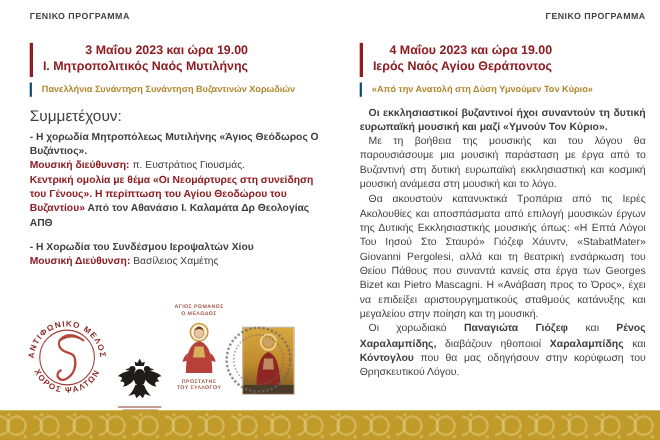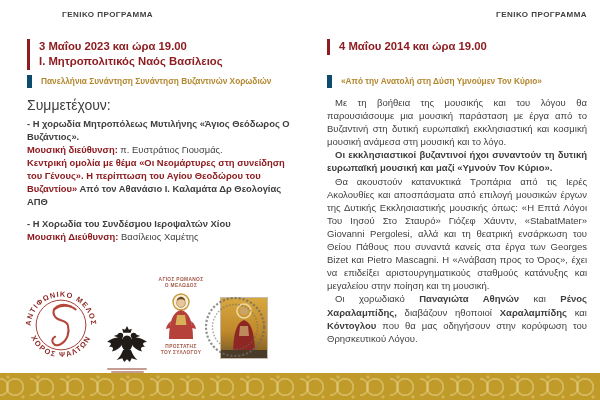--- a/index.html
+++ b/index.html
@@ -2,28 +2,28 @@
 <html lang="el"><head>
 <meta charset="utf-8">
 <style>
   html,body{margin:0;padding:0;background:#ffffff;}
   body{width:600px;height:400px;font-family:"Liberation Sans",sans-serif;-webkit-font-smoothing:antialiased;}
   .spread{position:relative;width:600px;height:400px;background:#fff;overflow:hidden;}
   .page{position:absolute;top:0;width:300px;height:373px;}
   .page-left{left:0;}
   .page-right{left:300px;}
 
-  .kicker{position:absolute;top:10px;font-size:8px;font-weight:bold;color:#404040;letter-spacing:.45px;margin-left:35px;}
+  .kicker{position:absolute;top:10px;font-size:8px;font-weight:bold;color:#404040;letter-spacing:.45px;}
   .page-left .kicker{left:27px;}
   .page-right .kicker{right:13px;}
 
-  .event{position:absolute;left:27px;top:39px;border-left:3px solid #8e1c20;padding:0 0 1px 9px;}
+  .event{position:absolute;left:27px;top:39px;border-left:3px solid #8e1c20;padding:0 0 1px 9px;text-align:right;}
   .event-line{font-size:11.3px;font-weight:bold;color:#8e1c20;line-height:15px;white-space:nowrap;}
 
-  .subtitle{position:absolute;left:27px;top:75px;border-left:5px solid #0c4a6e;padding:1px 0 2px 9px;
+  .subtitle{position:absolute;left:27px;top:75px;border-left:2px solid #0c4a6e;padding:1px 0 2px 9px;
             font-size:8.3px;font-weight:bold;color:#b3862e;line-height:10px;white-space:nowrap;}
 
   .intro{position:absolute;left:27px;top:97px;font-size:14px;color:#3e3e3e;}
 
   .participants{position:absolute;left:27px;top:117px;width:263px;font-size:9.4px;line-height:13px;color:#3e3e3e;}
   .participants .para{margin:0 0 9px 0;white-space:pre-line;}
 
   .body-text{position:absolute;left:27px;top:96px;width:260px;font-size:9.5px;line-height:13.1px;
              color:#3e3e3e;text-align:justify;}
   .body-text .para{margin:0;text-indent:8px;}
@@ -60,21 +60,21 @@
 </head>
 <body>
 
 <div class="spread">
 
   <div class="page page-left">
     <div class="kicker">ΓΕΝΙΚΟ ΠΡΟΓΡΑΜΜΑ</div>
 
     <div class="event">
       <div class="event-line">3 Μαΐου 2023 και ώρα 19.00</div>
-      <div class="event-line">Ι. Μητροπολιτικός Ναός Βασίλειος</div>
+      <div class="event-line">Ι. Μητροπολιτικός Ναός Μυτιλήνης</div>
     </div>
 
     <div class="subtitle">Πανελλήνια Συνάντηση Συνάντηση Βυζαντινών Χορωδιών</div>
 
     <div class="intro">Συμμετέχουν:</div>
 
     <div class="participants">
       <p class="para"><span class="b">- Η χορωδία Μητροπόλεως Μυτιλήνης «Άγιος Θεόδωρος Ο Βυζάντιος».</span><span>
 </span><span class="rb">Μουσική διεύθυνση:</span><span> π. Ευστράτιος Γιουσμάς.</span><span>
 </span><span class="rb">Κεντρική ομολία με θέμα «Οι Νεομάρτυρες στη συνείδηση του Γένους». Η περίπτωση του Αγίου Θεοδώρου του Βυζαντίου»</span><span class="b"> Από τον Αθανάσιο Ι. Καλαμάτα Δρ Θεολογίας ΑΠΘ</span></p>
@@ -150,27 +150,28 @@
         <circle cx="32" cy="32" r="29" fill="none" stroke="#6b6b66" stroke-width="2.2" stroke-dasharray="2.2,1.8" opacity="0.75"></circle>
         <circle cx="32" cy="32" r="22.5" fill="none" stroke="#6b6b66" stroke-width="1.4" stroke-dasharray="1.6,1.6" opacity="0.6"></circle>
       </svg>
     </div>
   </div>
 
   <div class="page page-right">
     <div class="kicker">ΓΕΝΙΚΟ ΠΡΟΓΡΑΜΜΑ</div>
 
     <div class="event">
-      <div class="event-line">4 Μαΐου 2014 και ώρα 19.00</div>
+      <div class="event-line">4 Μαΐου 2023 και ώρα 19.00</div>
+      <div class="event-line">Ιερός Ναός Αγίου Θεράποντος</div>
     </div>
 
     <div class="subtitle">«Από την Ανατολή στη Δύση Υμνούμεν Τον Κύριο»</div>
 
     <div class="body-text">
+      <p class="para"><span class="b">Οι εκκλησιαστικοί βυζαντινοί ήχοι συναντούν τη δυτική ευρωπαϊκή μουσική και μαζί «Υμνούν Τον Κύριο».</span></p>
       <p class="para"><span>Με τη βοήθεια της μουσικής και του λόγου θα παρουσιάσουμε μια μουσική παράσταση με έργα από το Βυζαντινή στη δυτική ευρωπαϊκή εκκλησιαστική και κοσμική μουσική ανάμεσα στη μουσική και το λόγο.</span></p>
-      <p class="para"><span class="b">Οι εκκλησιαστικοί βυζαντινοί ήχοι συναντούν τη δυτική ευρωπαϊκή μουσική και μαζί «Υμνούν Τον Κύριο».</span></p>
       <p class="para"><span>Θα ακουστούν κατανυκτικά Τροπάρια από τις Ιερές Ακολουθίες και αποσπάσματα από επιλογή μουσικών έργων της Δυτικής Εκκλησιαστικής μουσικής όπως: «Η Επτά Λόγοι Του Ιησού Στο Σταυρό» Γιόζεφ Χάυντν, «StabatMater» Giovanni Pergolesi, αλλά και τη θεατρική ενσάρκωση του Θείου Πάθους που συναντά κανείς στα έργα των Georges Bizet και Pietro Mascagni. Η «Ανάβαση προς το Όρος», έχει να επιδείξει αριστουργηματικούς σταθμούς κατάνυξης και μεγαλείου στην ποίηση και τη μουσική.</span></p>
-      <p class="para"><span>Οι χορωδιακό </span><span class="b">Παναγιώτα Αθηνών</span><span> και </span><span class="b">Ρένος Χαραλαμπίδης,</span><span> διαβάζουν ηθοποιοί </span><span class="b">Χαραλαμπίδης</span><span> και </span><span class="b">Κόντογλου</span><span> που θα μας οδηγήσουν στην κορύφωση του Θρησκευτικού Λόγου.</span></p>
+      <p class="para"><span>Οι χορωδιακό </span><span class="b">Παναγιώτα Γιόζεφ</span><span> και </span><span class="b">Ρένος Χαραλαμπίδης,</span><span> διαβάζουν ηθοποιοί </span><span class="b">Χαραλαμπίδης</span><span> και </span><span class="b">Κόντογλου</span><span> που θα μας οδηγήσουν στην κορύφωση του Θρησκευτικού Λόγου.</span></p>
     </div>
   </div>
 
   <div class="band"></div>
 </div>
 
 </body></html>

